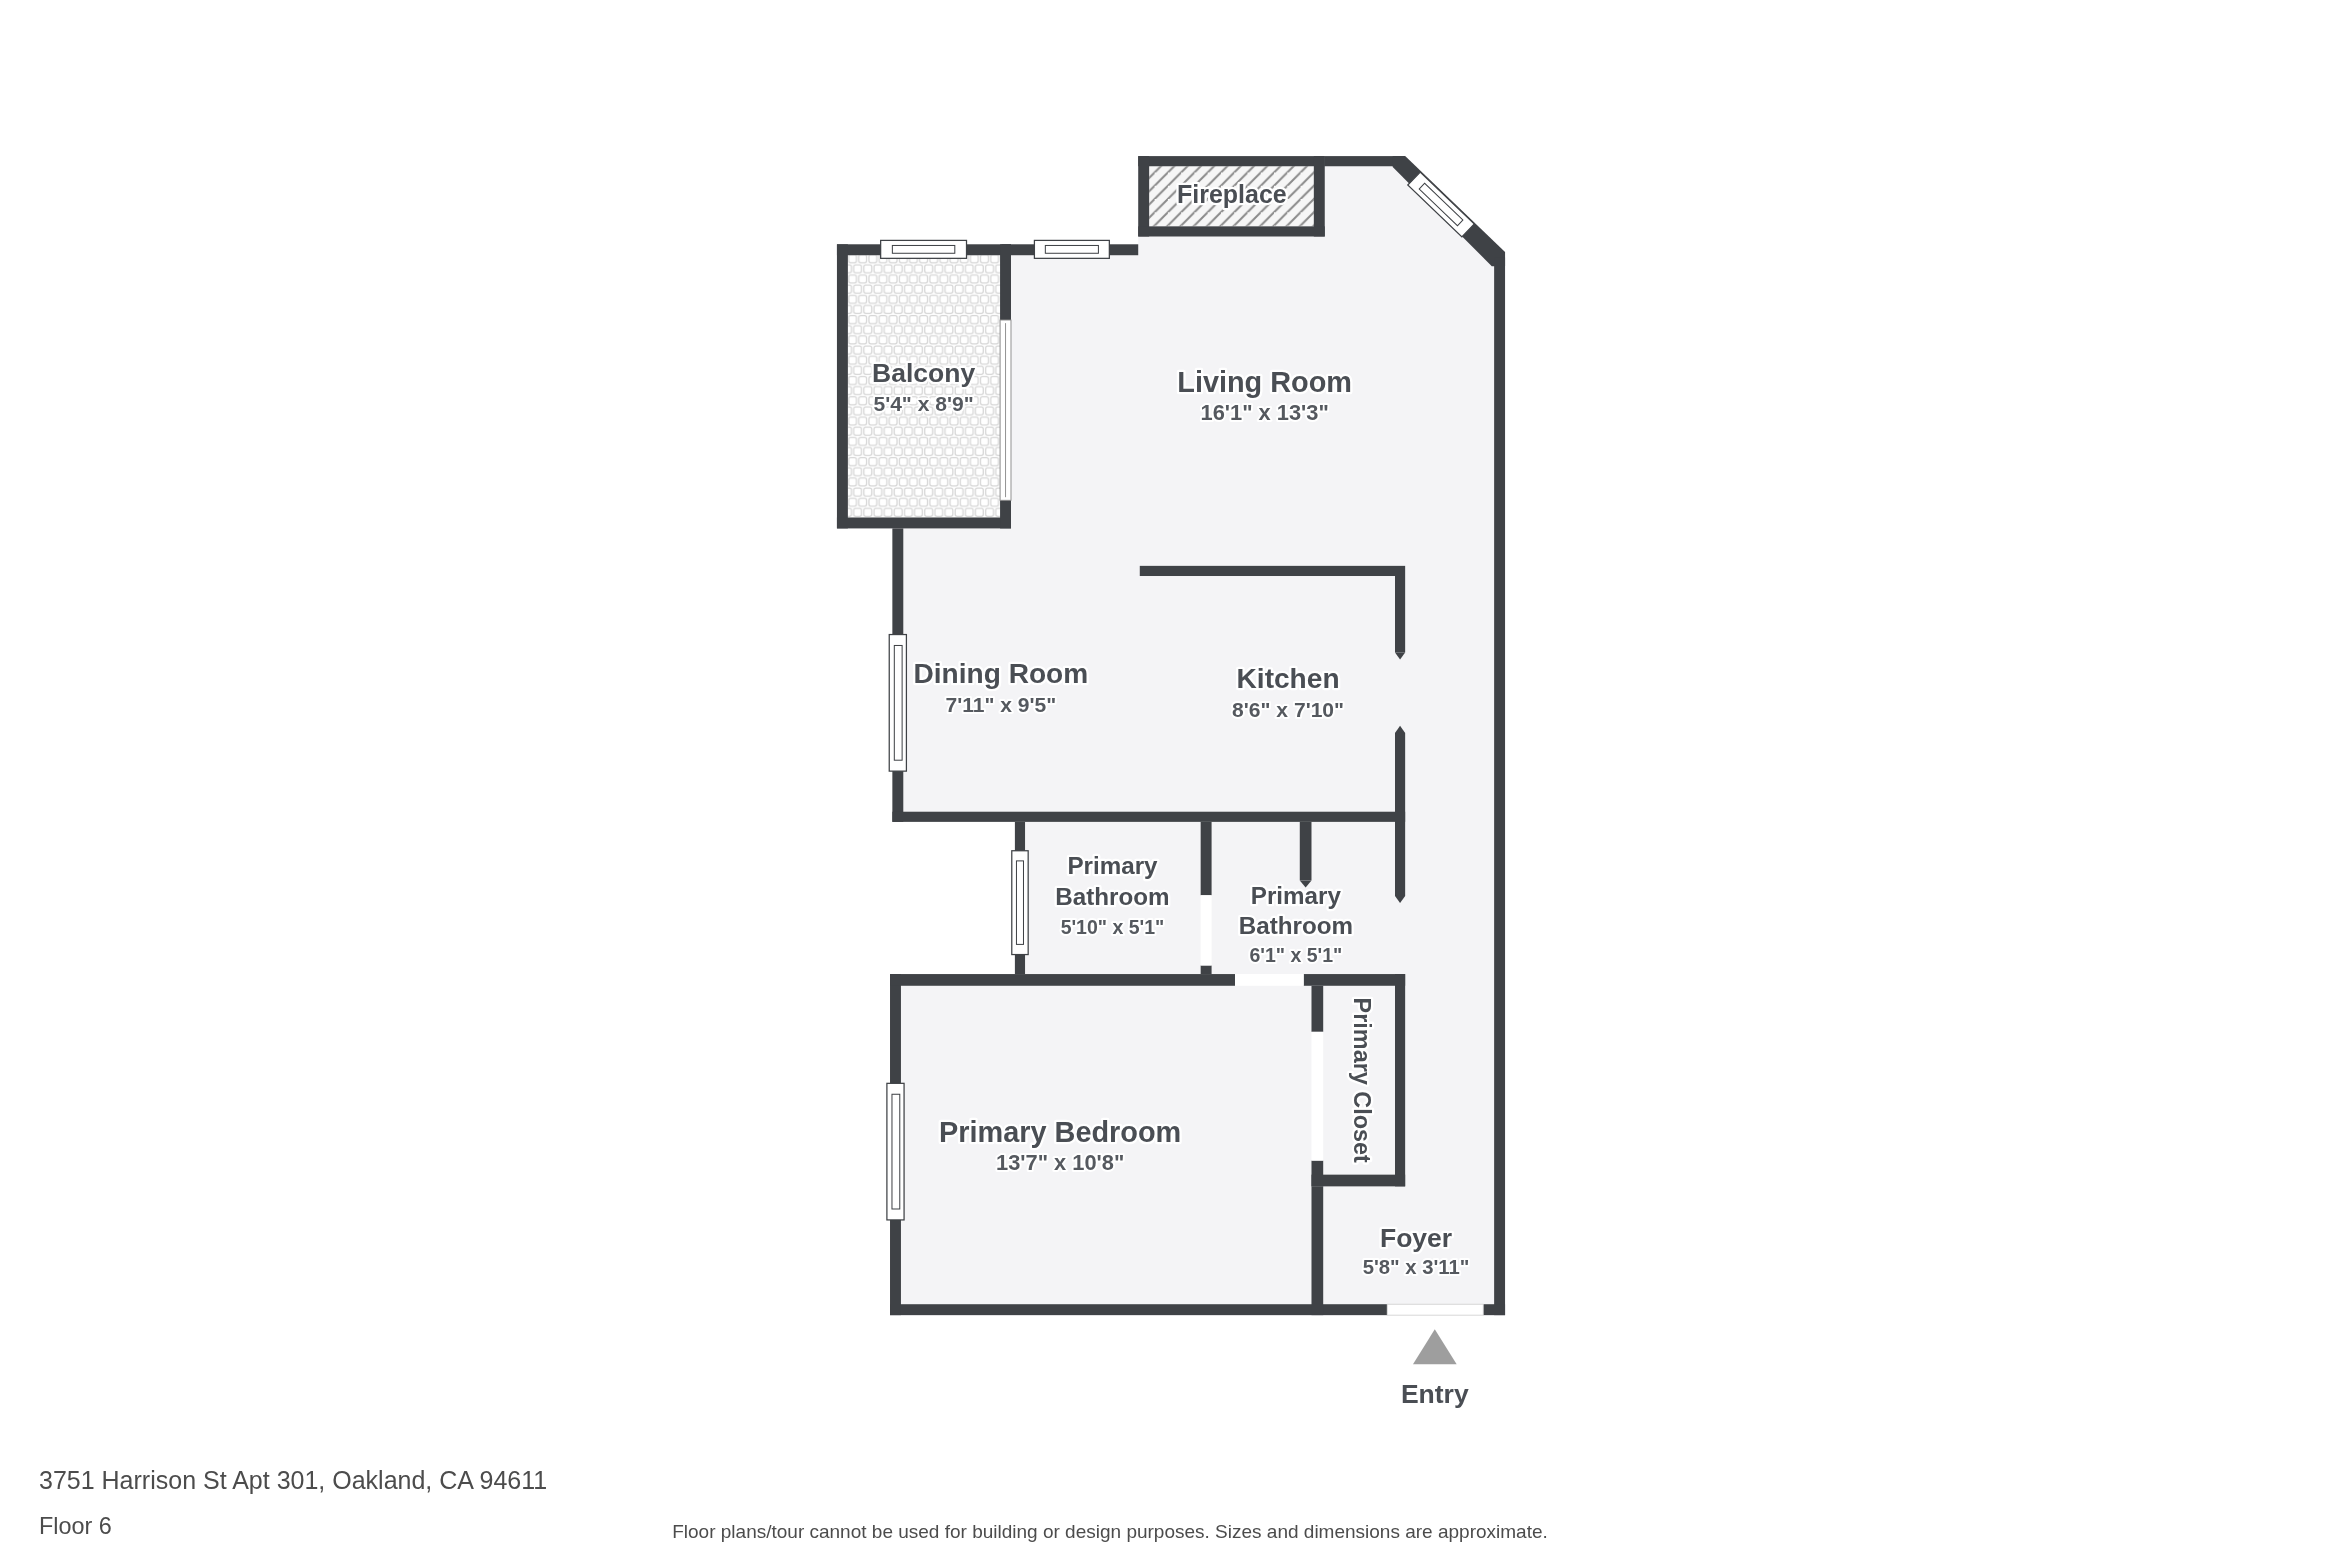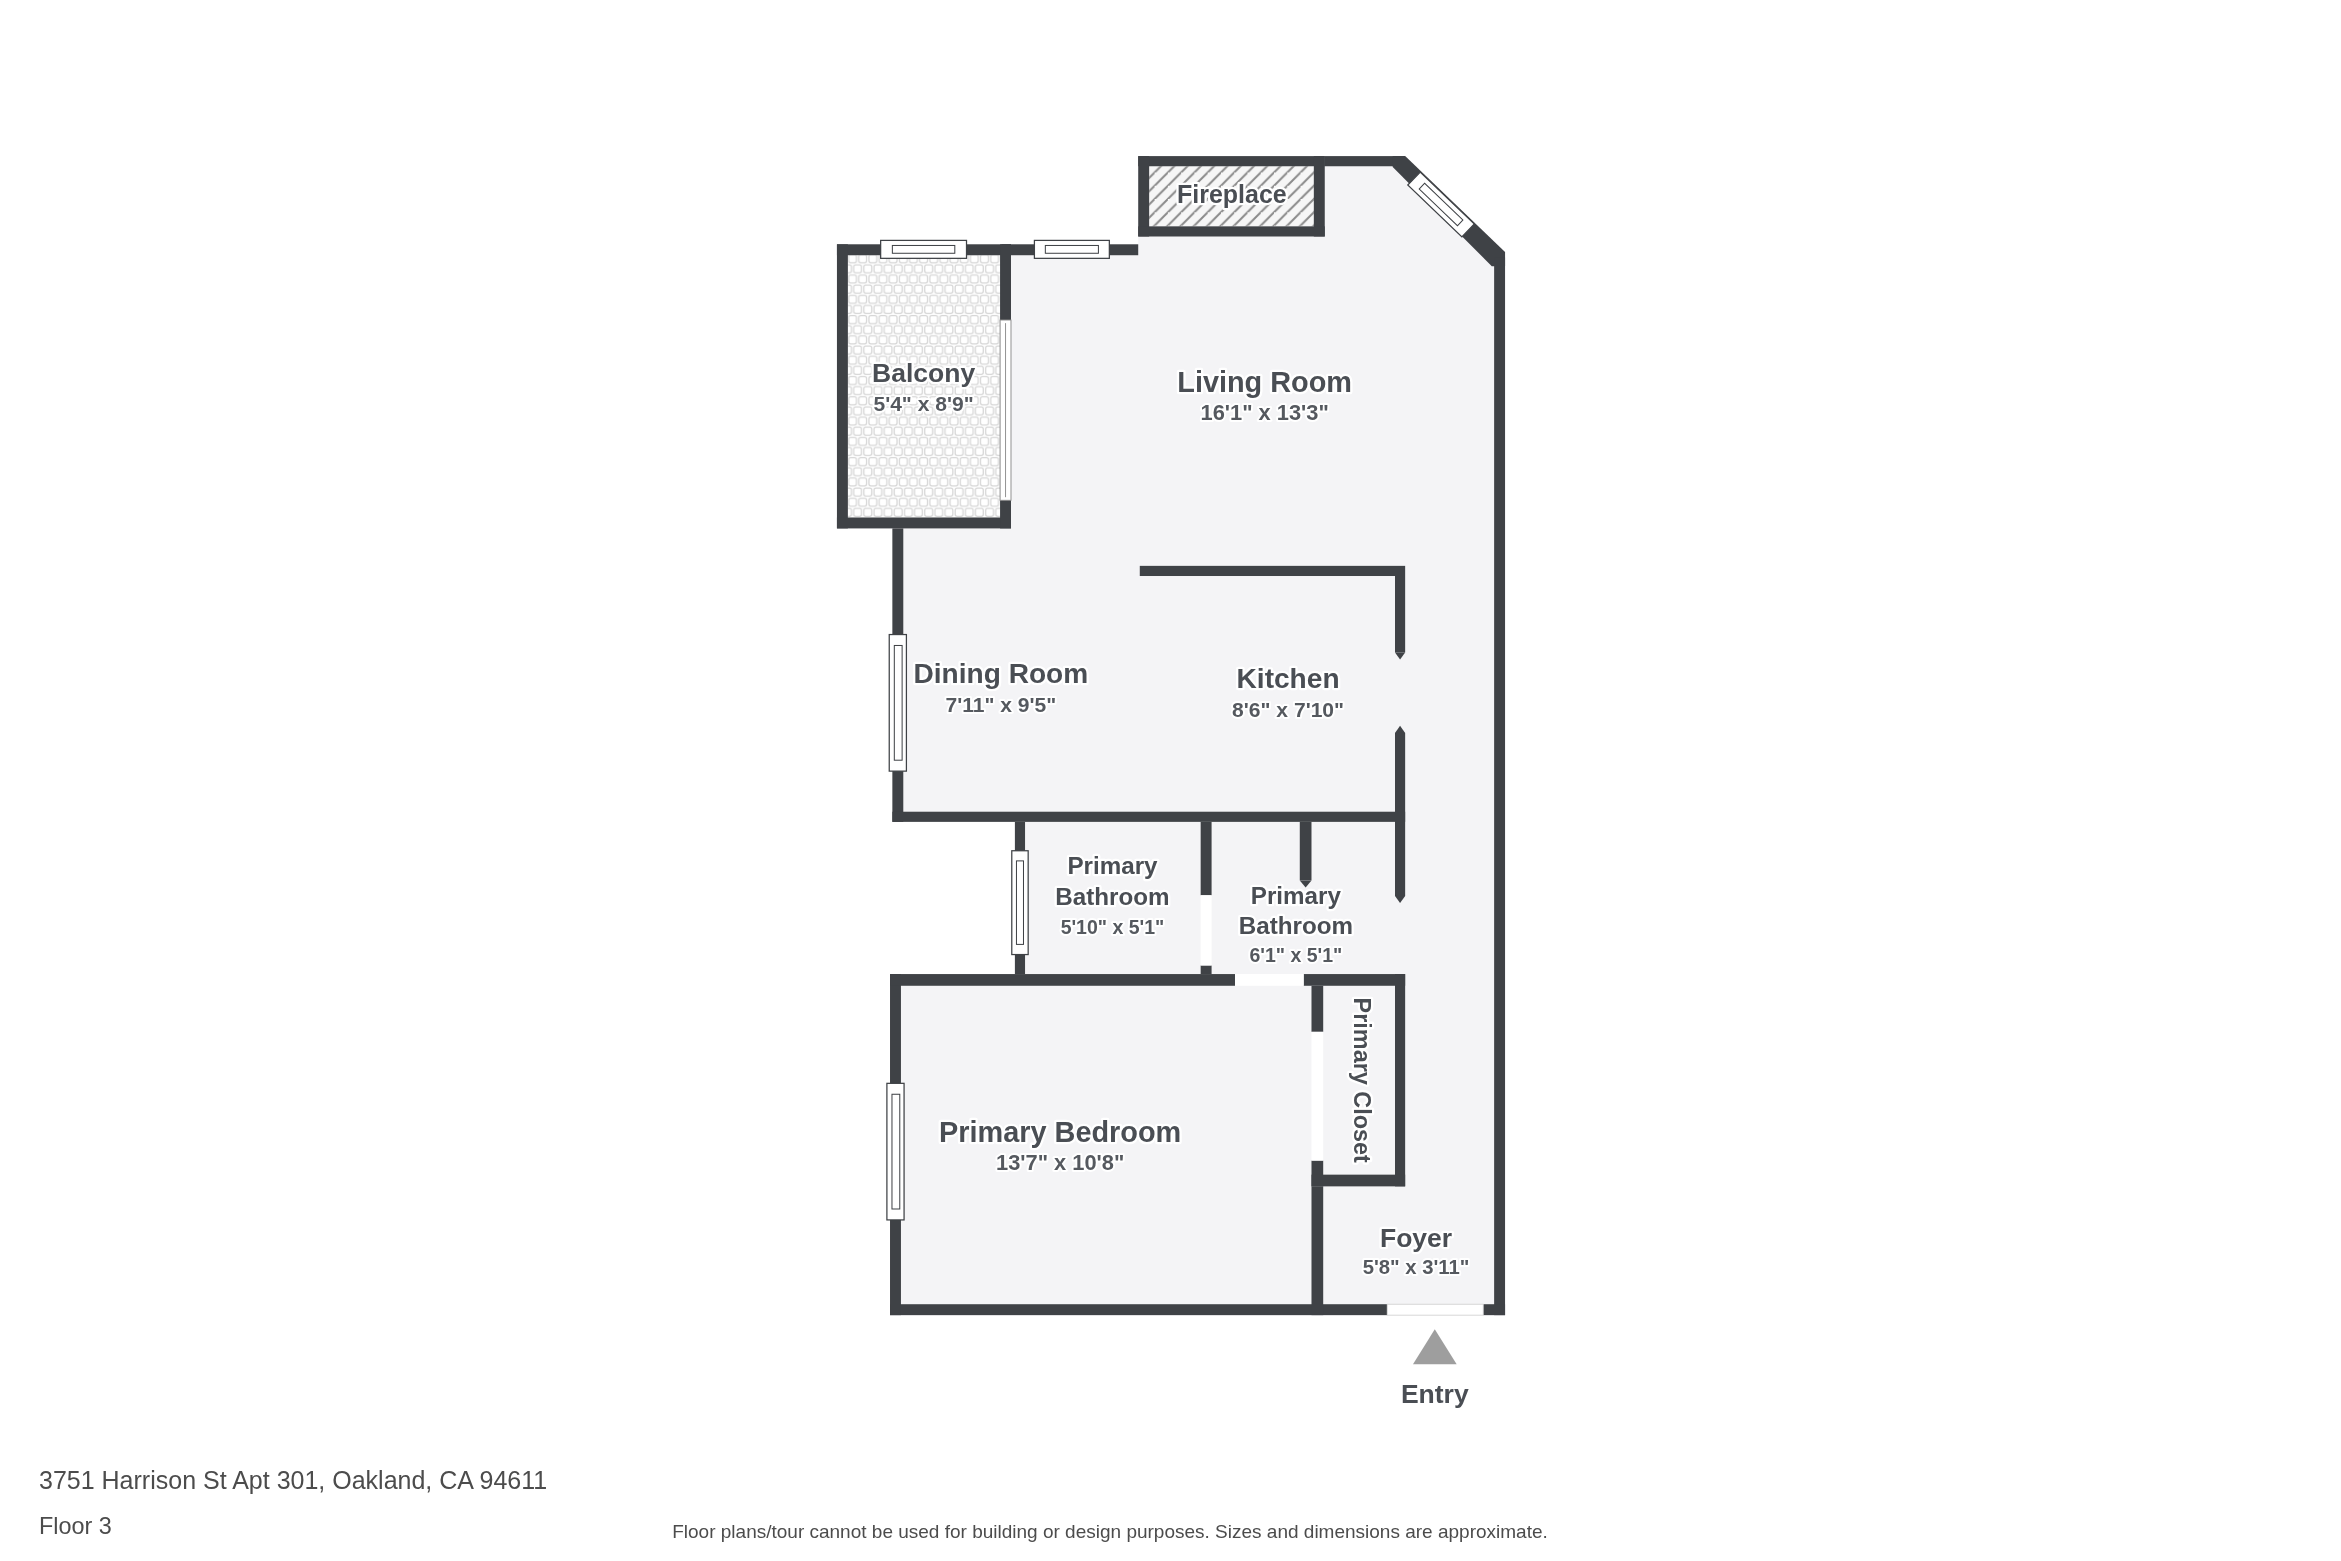--- a/index.html
+++ b/index.html
@@ -158,16 +158,16 @@
     <text class="room-dims" x="1814" y="1626" font-size="26" dominant-baseline="middle">5'8" x 3'11"</text>
   </g>
 
   <g>
     <polygon points="1838,1703 1810,1748 1866,1748" fill="#9e9e9e"></polygon>
     <text class="room-name" x="1838" y="1788" font-size="34" dominant-baseline="middle">Entry</text>
   </g>
 </svg>
 
   <div id="addr" class="footer-text">3751 Harrison St Apt 301, Oakland, CA 94611</div>
-  <div id="floorlbl" class="footer-text">Floor 3</div>
+  <div id="floorlbl" class="footer-text">Floor 6</div>
   <div id="disclaimer" class="footer-text">Floor plans/tour cannot be used for building or design purposes. Sizes and dimensions are approximate.</div>
 </div>
 
 
 </body></html>

